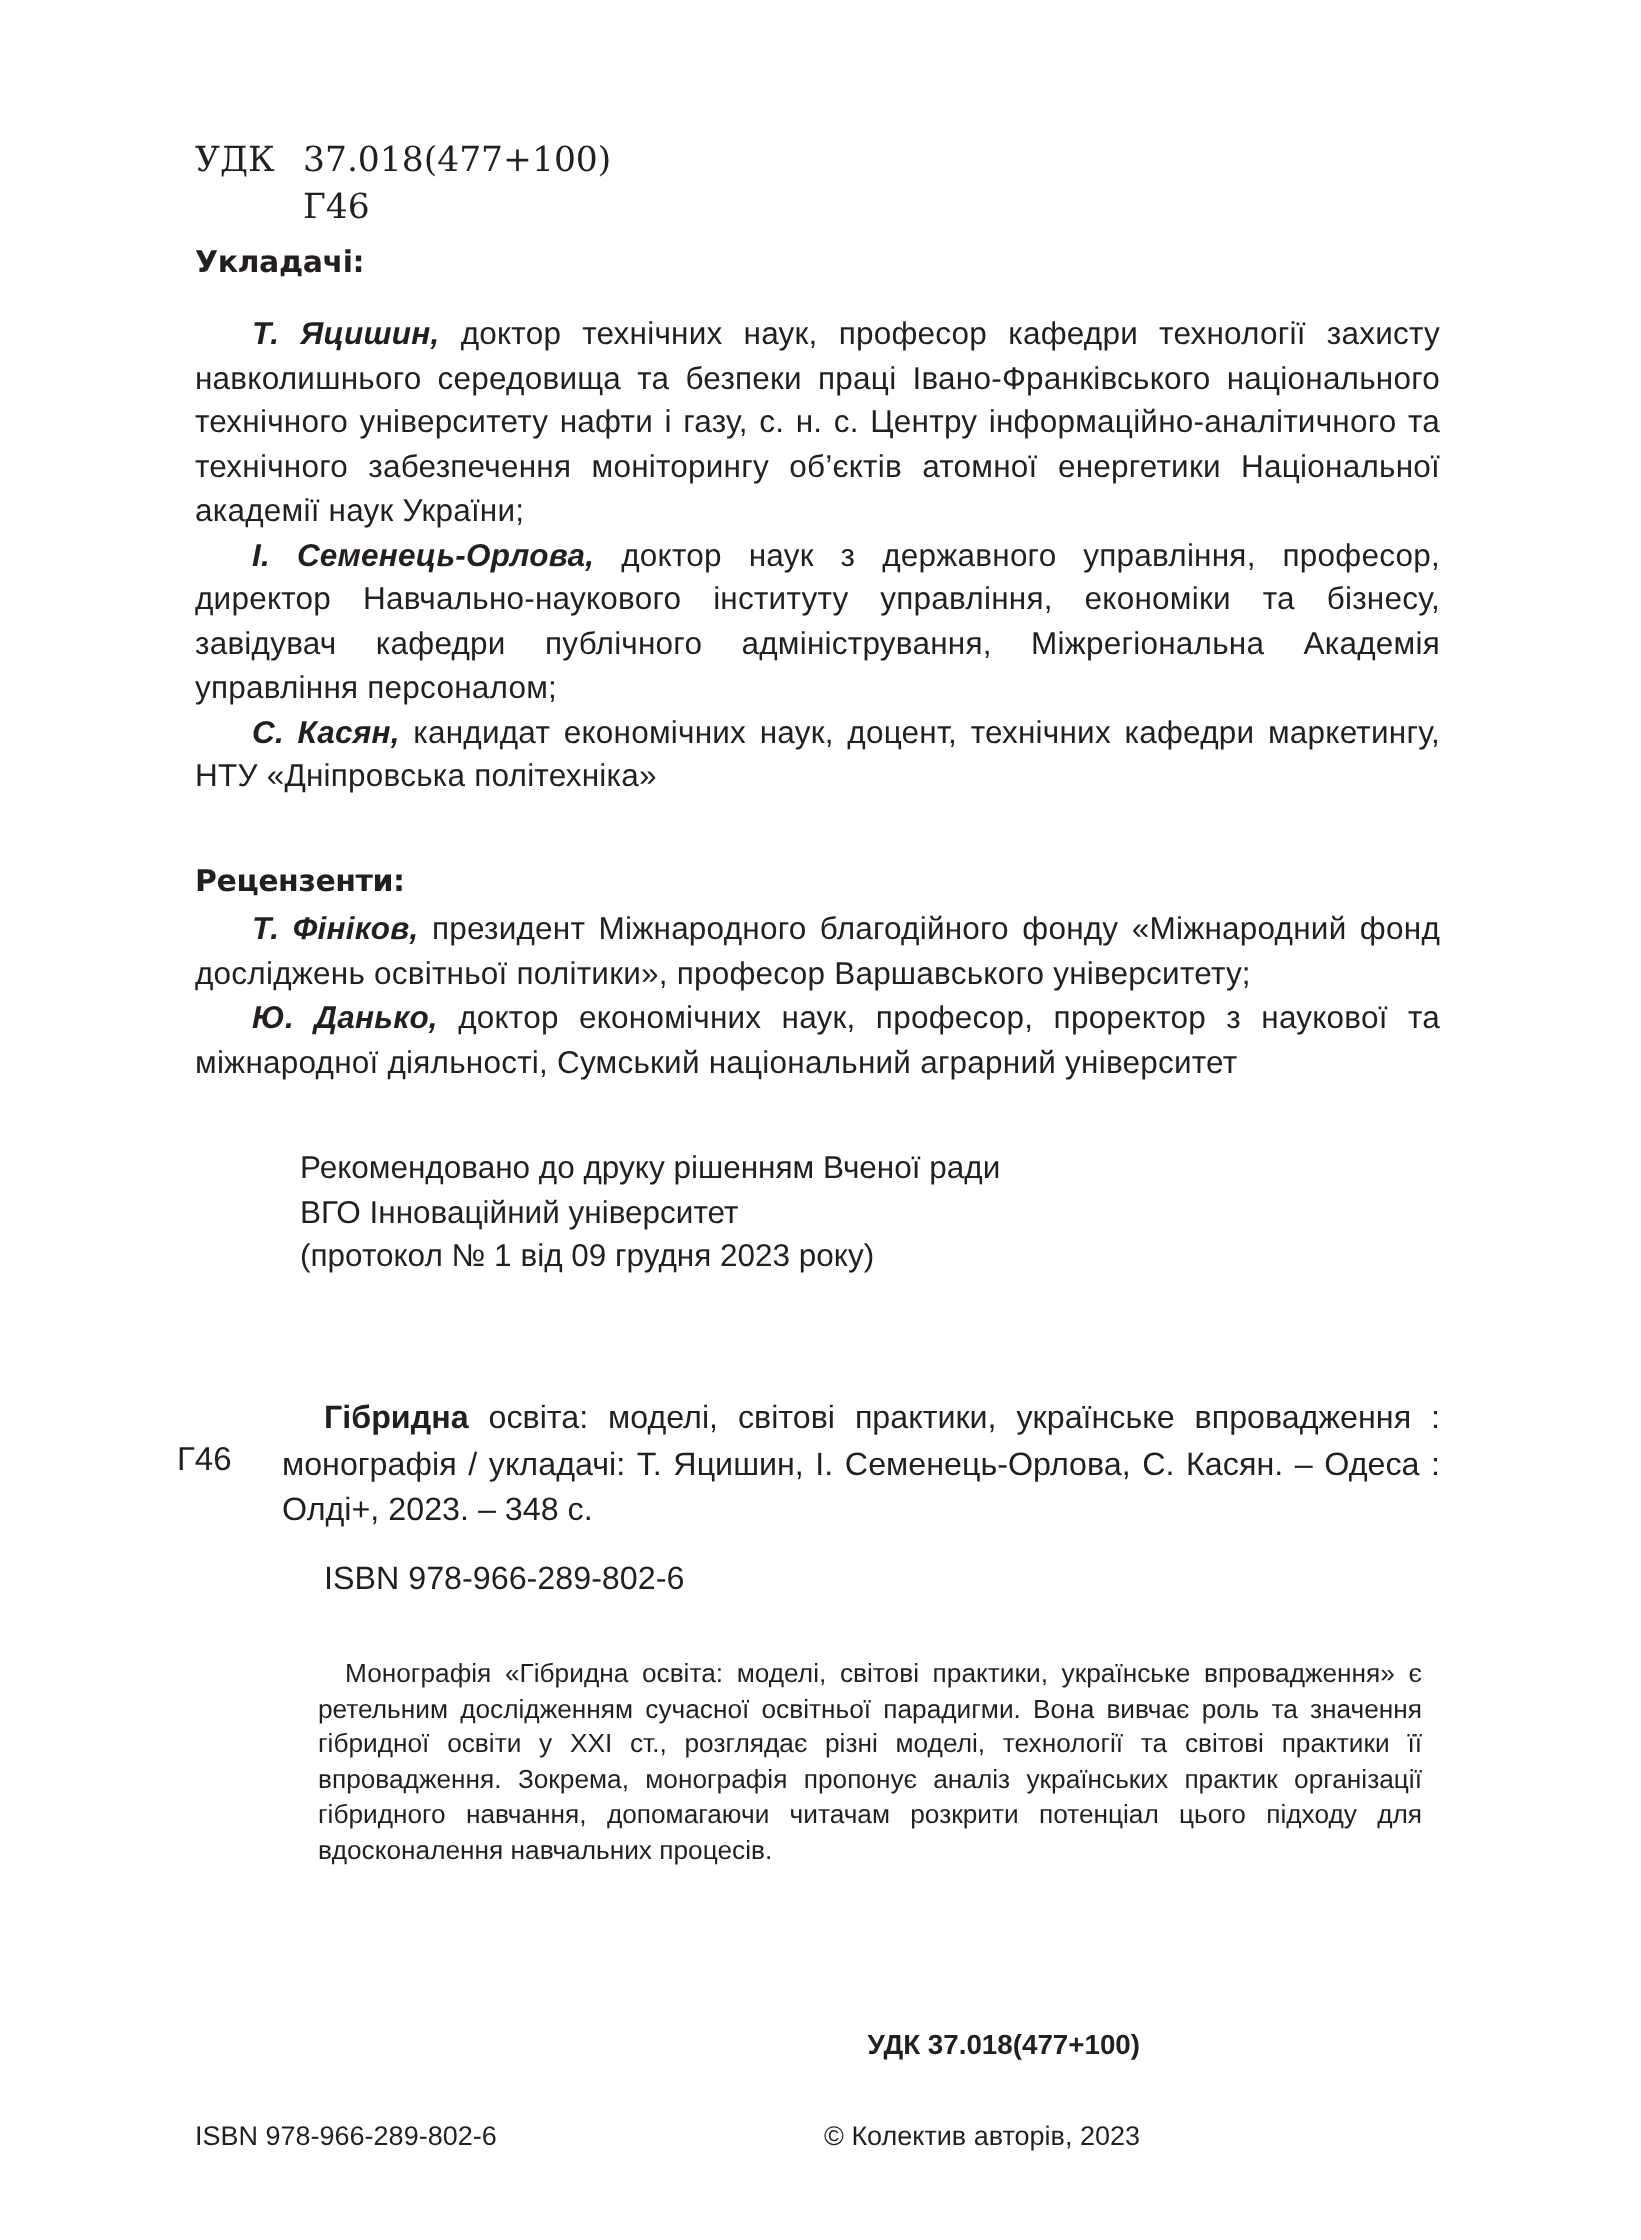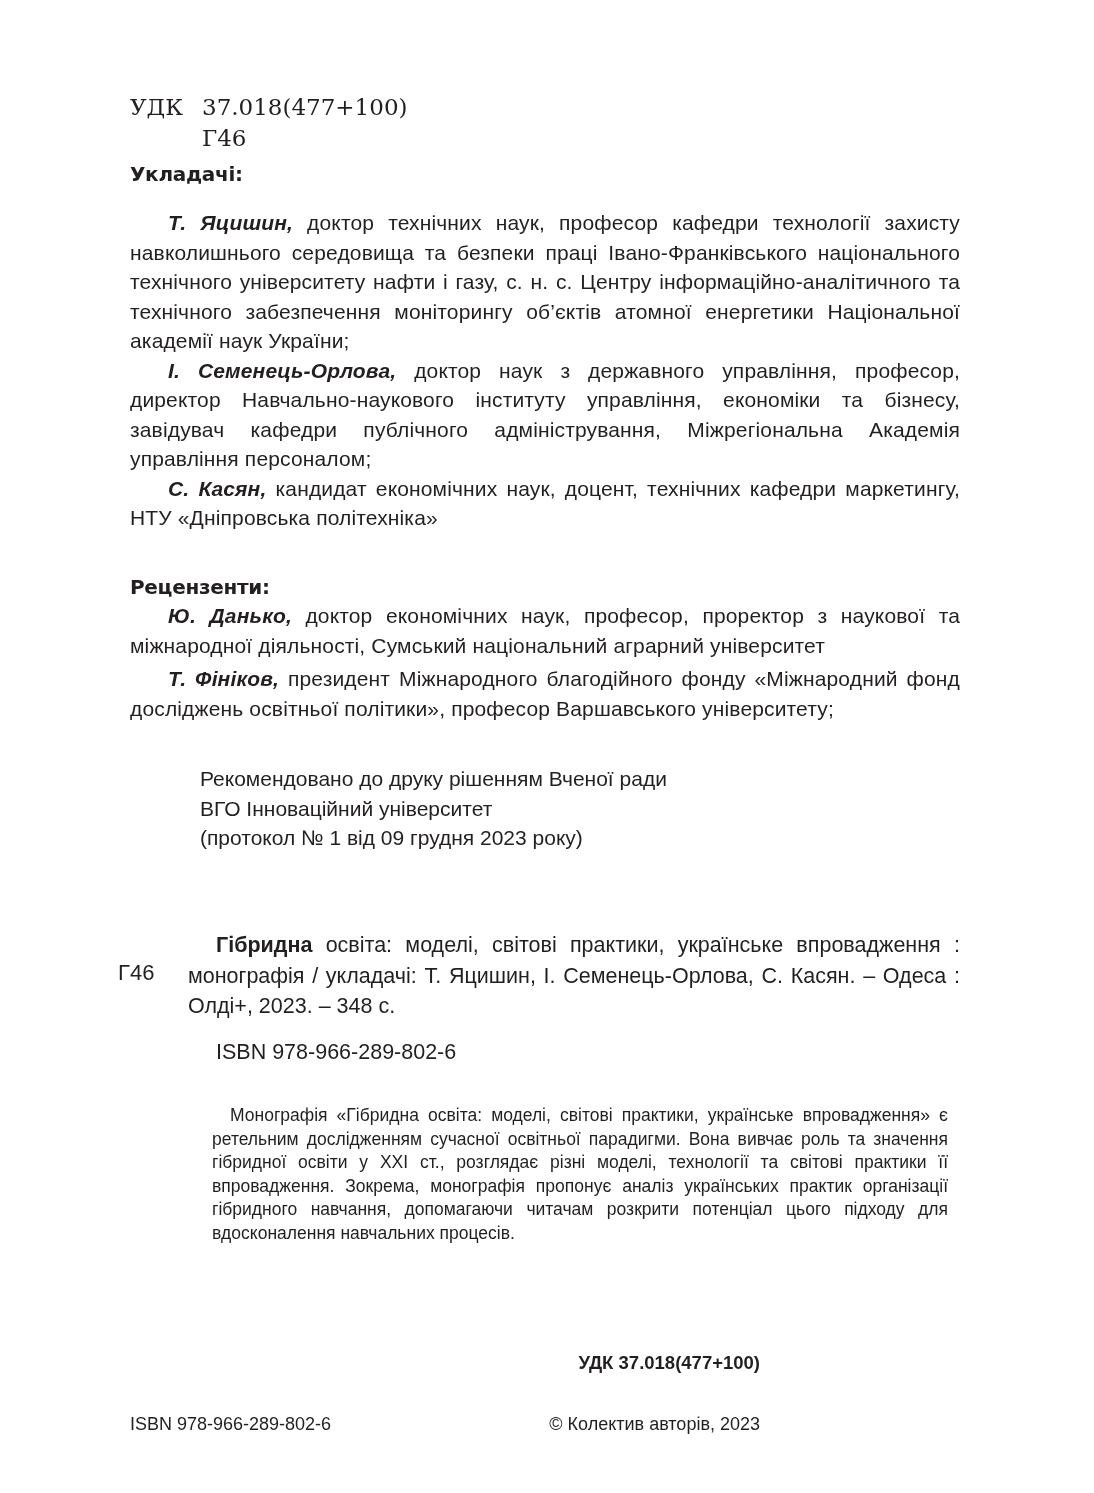--- a/index.html
+++ b/index.html
@@ -63,25 +63,25 @@
     <div class="para">
       <span class="name">І. Семенець-Орлова,</span><span> доктор наук з державного управління, професор, директор Навчально-наукового інституту управління, економіки та бізнесу, завідувач кафедри публічного адміністрування, Міжрегіональна Академія управління персоналом;</span>
     </div>
     <div class="para">
       <span class="name">С. Касян,</span><span> кандидат економічних наук, доцент, технічних кафедри маркетингу, НТУ «Дніпровська політехніка»</span>
     </div>
   </div>
 
   <div class="section" style="top:541px;margin-top:32px;">
     <div class="heading">Рецензенти:</div>
+    <div class="para" style="margin-top:4px;">
+      <span class="name">Т. Фініков,</span><span> президент Міжнародного благодійного фонду «Міжнародний фонд досліджень освітньої політики», професор Варшавського університету;</span>
+    </div>
     <div class="para">
       <span class="name">Ю. Данько,</span><span> доктор економічних наук, професор, проректор з наукової та міжнародної діяльності, Сумський національний аграрний університет</span>
-    </div>
-    <div class="para" style="margin-top:4px;">
-      <span class="name">Т. Фініков,</span><span> президент Міжнародного благодійного фонду «Міжнародний фонд досліджень освітньої політики», професор Варшавського університету;</span>
     </div>
   </div>
 
   <div class="approval">
     <div>Рекомендовано до друку рішенням Вченої ради</div>
     <div>ВГО Інноваційний університет</div>
     <div>(протокол № 1 від 09 грудня 2023 року)</div>
   </div>
 
   <div class="cat-code">Г46</div>

